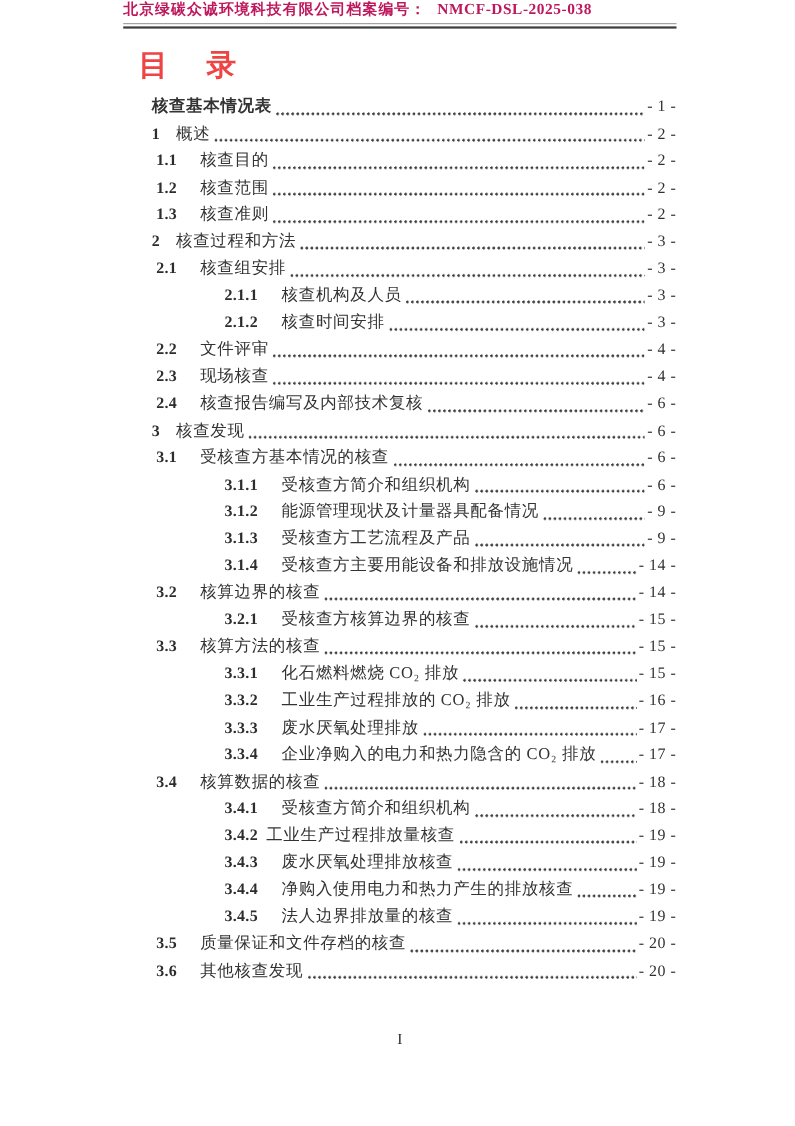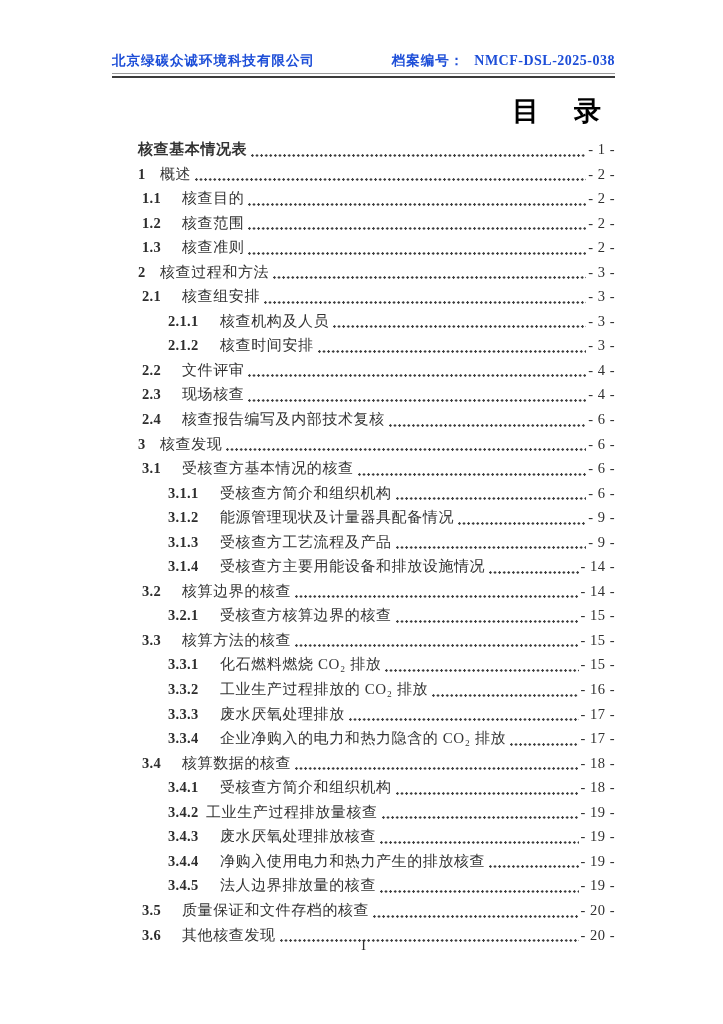--- a/index.html
+++ b/index.html
@@ -8,57 +8,56 @@
     width:723px; height:1024px;
     font-family:"Liberation Serif","DejaVu Serif",serif;
     color:#333;
     position:relative;
     overflow:hidden;
   }
   .content { position:absolute; left:112px; width:503px; top:0; }
 
   
   .hdr-row {
-    margin-top:52px;
-    display:flex; justify-content:space-between; align-items:baseline;
-    font-size:13.5px; font-weight:700; color:#1d4ed8;
+    display:flex; align-items:baseline;
+    font-size:13.5px; font-weight:700; color:#be185d;
     letter-spacing:1px;
   }
   .hdr-right { display:flex; align-items:baseline; }
   .hdr-label { margin-right:10px; }
   .hdr-value { letter-spacing:0.5px; font-size:14px;font-family:Liberation Serif, serif; }
   .hdr-rule { margin-top:3px; height:5px;
     border-top:1px solid #999; border-bottom:2px solid #3c3c3c; }
 
   
   .toc-title {
     margin-top:16px;
-    text-align:right;
-    font-size:27px; font-weight:700; color:#000000;
+    text-align:left;
+    font-size:27px; font-weight:700; color:#ef4444;
     letter-spacing:14px; padding-left:14px;
     line-height:34px;
   }
 
   
   .toc { margin-top:9px; }
   .toc-row {
     display:flex; align-items:baseline;
     height:24.55px; line-height:24.55px;
     font-size:15px; color:#333;
     cursor:default; white-space:nowrap;
   }
   .toc-row .num {
     font-weight:700; font-size:14.5px; color:#2d2d2d;
     flex:0 0 auto; letter-spacing:0.3px;
   }
   .toc-row .ttl { flex:0 0 auto; letter-spacing:0.6px; }
   .lvl0 .num { margin-left:26px; width:22px; }
   .lvl0.unnum .ttl { margin-left:26px;font-weight:bold; }
   .lvl1 .num { margin-left:30px; width:40px; }
-  .lvl2 .num { margin-left:56px; width:52px; }
+  .lvl2 .num { margin-left:92px; width:52px; }
   .lvl2.tight .num { width:38px; }
   .leader {
     flex:1 1 auto; height:3px;
     align-self:flex-end; margin:0 2px 5px 4px;
     background-image:radial-gradient(circle at 1.4px 1.5px, #3d3d3d 1.05px, rgba(0,0,0,0) 1.4px);
     background-size:4.6px 3px; background-repeat:repeat-x;
   }
   .pg { flex:0 0 auto; font-size:14.5px; color:#303030; letter-spacing:0.5px; }
 
   

